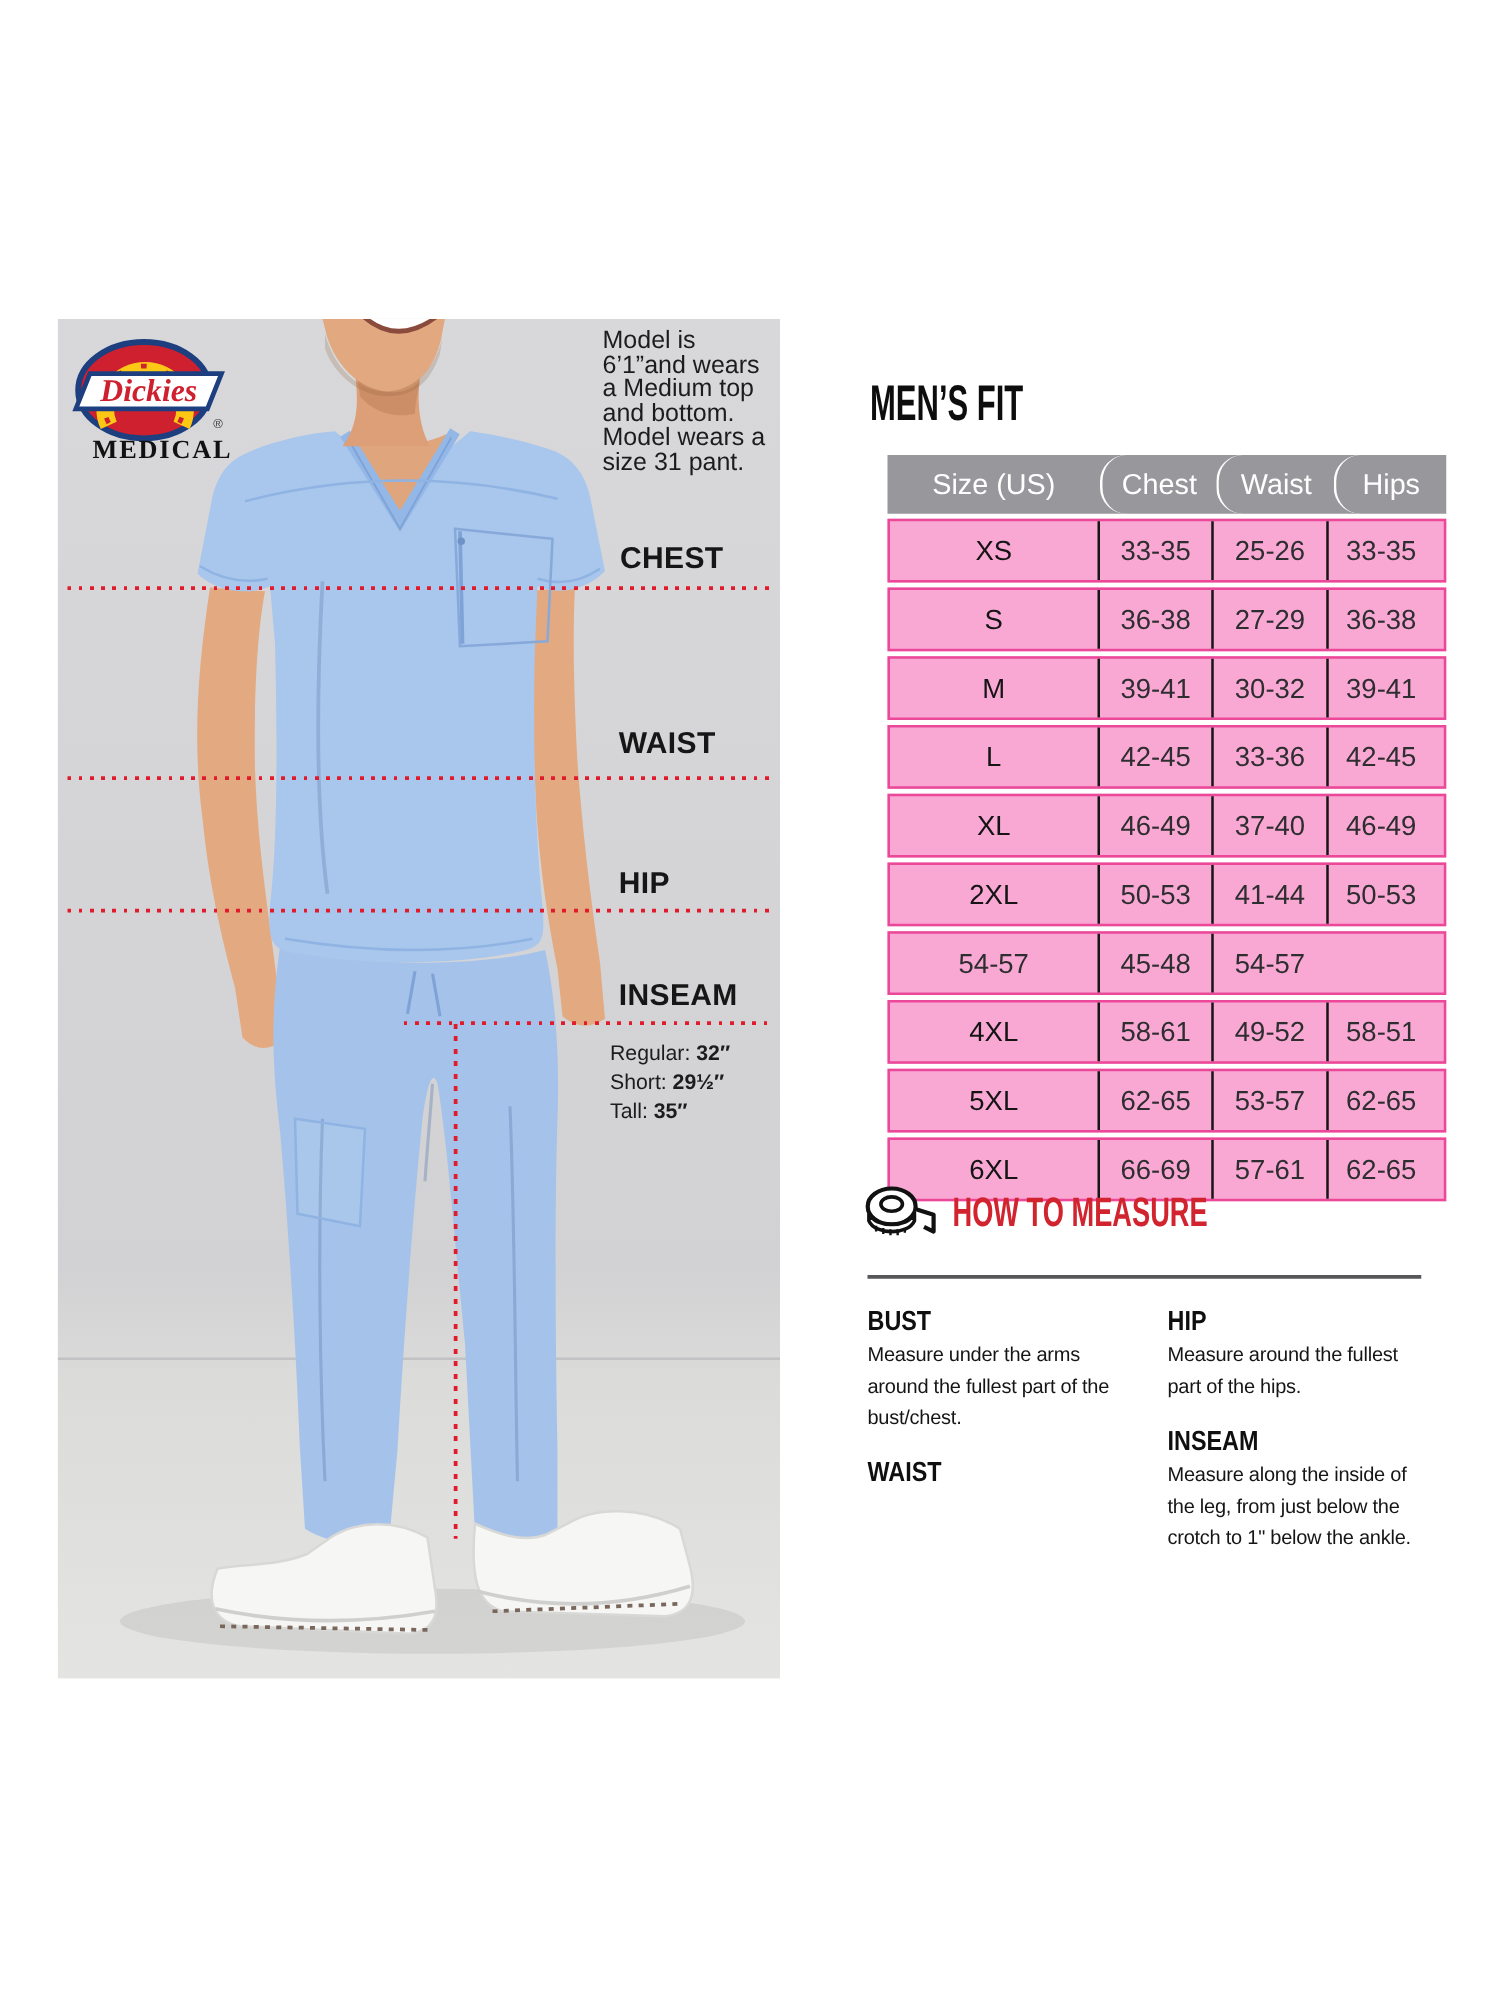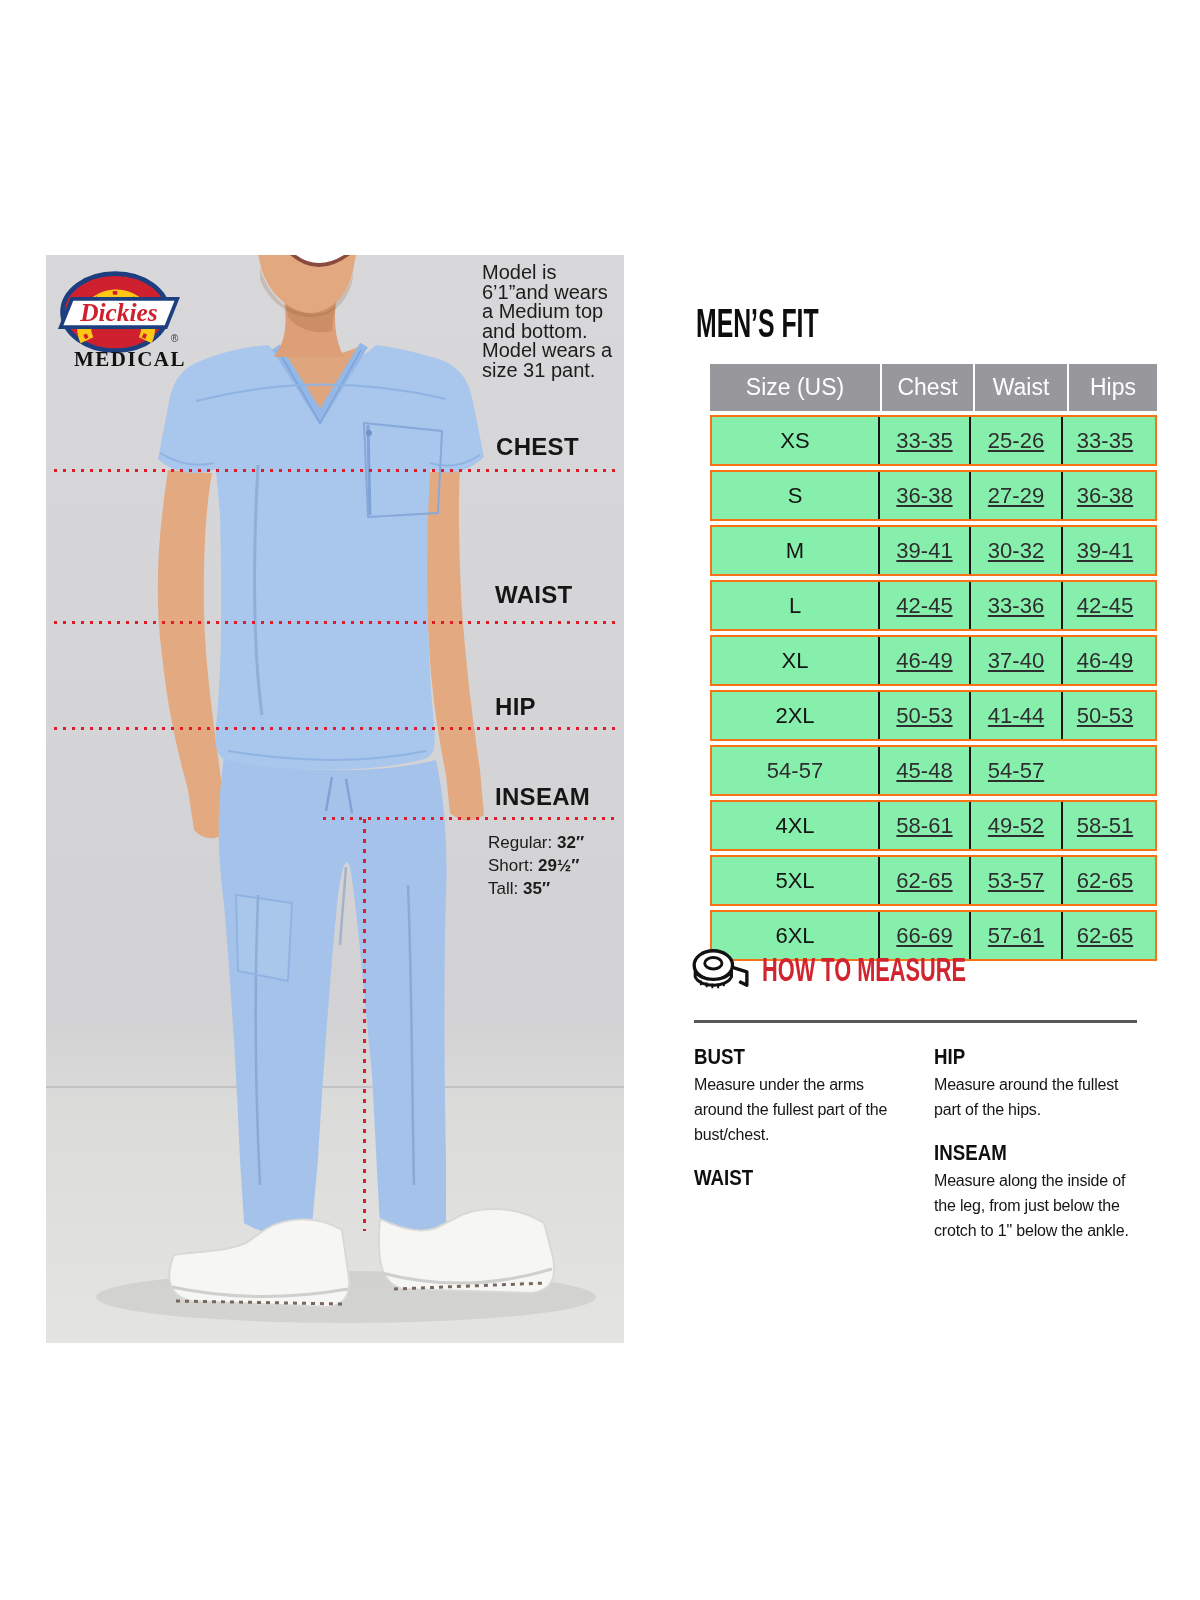--- a/index.html
+++ b/index.html
@@ -26,26 +26,26 @@
 
   .inseam-opts { left:442px; top:576px; font-size:17px; line-height:23px; color:#1c1c1c; }
   .inseam-opts .val { font-weight:bold; }
 
   
   .fit-title { position:absolute; left:696px; top:301px; font-size:40px; font-weight:bold;
                color:#0d0d0d; transform:scaleX(0.62); transform-origin:left top; white-space:nowrap; }
 
   .size-table { position:absolute; left:710px; top:364px; width:447px; }
   .thead { display:grid; grid-template-columns:170px 93px 94px 90px; background:#98989c; height:47px; }
-  .th { display:flex; align-items:center; justify-content:center; color:#ffffff; font-size:23px; }
+  .th { display:flex; align-items:center; justify-content:center; color:#ffffff; font-size:23px;border-radius:21px; }
   .th + .th { border-left:2px solid #ffffff; }
   .trow { display:grid; grid-template-columns:166px 91px 92px 86px; height:47px;
-          border:2px solid #f97316; margin-top:4px; background:#86efac; }
+          border:2px solid #ec4899; margin-top:4px; background:#f9a8d4; }
   .td { display:flex; align-items:center; justify-content:center; font-size:22px; color:#2e2e30; }
-  .td + .td { border-left:2px solid #161616;text-decoration:underline; }
+  .td + .td { border-left:2px solid #161616; }
   .td.size { color:#141414; }
 
   .htm-icon { position:absolute; left:690px; top:946px; }
   .htm-title { position:absolute; left:762px; top:951px; font-size:33px; font-weight:bold;
                color:#d1242f; transform:scaleX(0.66); transform-origin:left top; white-space:nowrap; }
   .htm-rule { position:absolute; left:694px; top:1020px; width:443px; height:3px; background:#57575a; }
 
   .measure-cols { position:absolute; left:694px; top:1044px; display:flex; gap:26px; }
   .mcol-1 { width:214px; }
   .mcol-2 { width:208px; }

